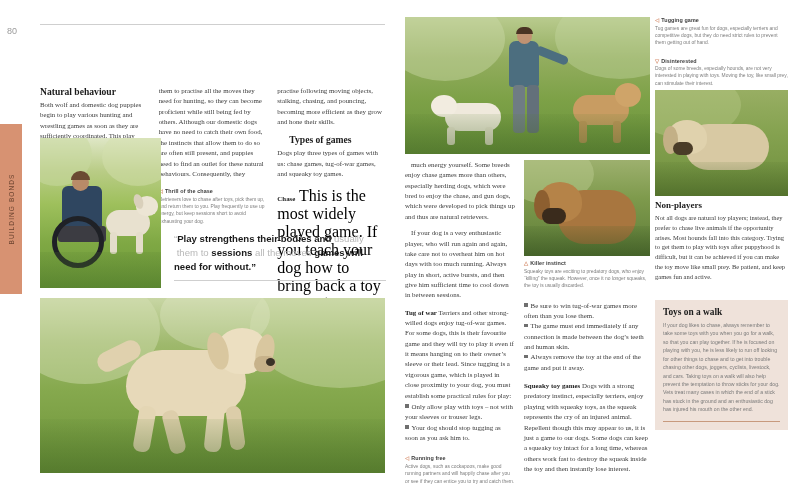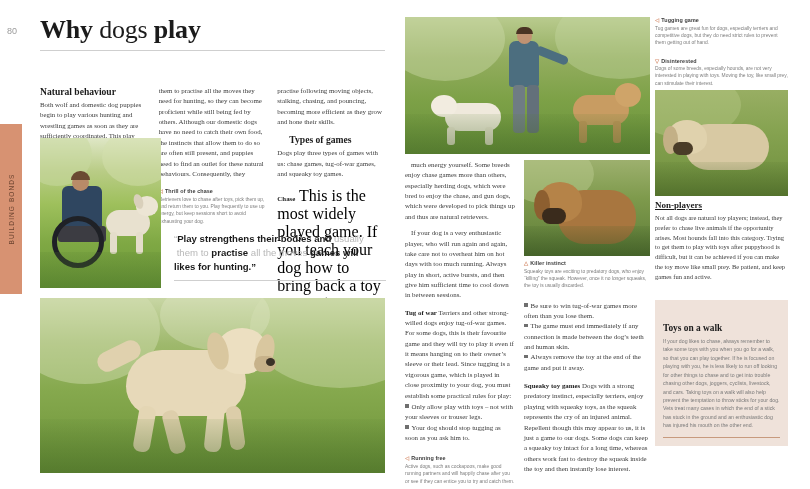--- a/index.html
+++ b/index.html
@@ -64,52 +64,47 @@
      color:#1b1b1b;font-weight:700;}
   .pull .lt{color:#b8b8b8;font-weight:400;}
   .pullwrap{border-bottom:1px solid #cfcfcf;padding-bottom:6px;}
 
   
   .bullets{font-size:6.9px;line-height:1.5;color:#3a3a3a;}
   .bullets .bi{display:block;}
   .sq{display:inline-block;width:3.6px;height:3.6px;background:#6f6f6f;margin-right:3px;
       vertical-align:1px;}
 
-  .tintbox{background:#efe2da;padding:23px 8px 8px 8px;}
+  .tintbox{background:#efe2da;padding:7px 8px 8px 8px;}
   .tintbox h2{margin:0 0 4px 0;font-family:"Liberation Serif",serif;font-weight:700;
      font-size:9.4px;color:#1b1b1b;}
   .tintbox p{margin:0;font-family:"Liberation Sans",sans-serif;font-size:5.2px;
      line-height:1.62;color:#7a7a7a;}
   .sidefoot{border-top:1px solid #c79a7e;margin-top:7px;}
 
   .npbox h2{margin:0 0 3px 0;font-family:"Liberation Serif",serif;font-weight:700;
-     font-size:9px;color:#1b1b1b;text-decoration:underline;}
+     font-size:9px;color:#1b1b1b;}
   .npbox p{margin:0;font-size:6.5px;line-height:1.5;color:#3a3a3a;font-family:"Liberation Serif",serif;}
 </style>
 </head>
 <body>
 
 <div class="spread">
 
   <div class="edge-strip edge-left">
     <div class="folio folio-l">80</div>
     <div class="tab-band tab-left-band" style="background: rgb(215, 146, 114);">
       <div class="tab-text">BUILDING BONDS</div>
     </div>
   </div>
 
 
   <div class="page page-left">
 
     <div style="position:absolute;left:18px;top:17px;width:345px;">
-      <h1 class="title">
-        <b>Why</b>
-        <span>dogs</span>
-        <b>play</b>
-      </h1>
       <div class="rule"></div>
     </div>
 
     <div class="cols" style="position:absolute;left:18px;top:86px;width:345px;">
 
       <div class="col">
         <h2 class="sec">Natural behaviour</h2>
         <p>Both wolf and domestic dog puppies begin to play various hunting and wrestling games as soon as they are sufficiently coordinated. This play strengthens their bodies and allows</p>
       </div>
 
@@ -147,22 +142,22 @@
       <div style="position:absolute;left:96px;top:58px;width:22px;height:20px;background:#ece5d4;border-radius:50% 50% 45% 45%;"></div>
       <div style="position:absolute;left:94px;top:56px;width:9px;height:15px;background:#d9d0bb;border-radius:50%;transform:rotate(-18deg);"></div>
       <div style="position:absolute;left:70px;top:94px;width:7px;height:22px;background:#e4ddca;border-radius:3px;"></div>
       <div style="position:absolute;left:96px;top:94px;width:7px;height:22px;background:#e4ddca;border-radius:3px;"></div>
       <div style="position:absolute;left:0;bottom:0;width:100%;height:36px;background:linear-gradient(rgba(90,130,50,.18),rgba(70,110,40,.45));"></div>
     </div>
 
     <div class="pullwrap" style="position:absolute;left:152px;top:232px;width:212px;">
       <div class="pull">
         <span class="lt">“</span><span>Play strengthens their bodies and </span><span class="lt">usually</span><br>
-        &nbsp;<span class="lt">them to </span><span>practise</span><span class="lt"> all the moves </span><span>games will</span><br>
-        <span>likes for hunting.</span><span>”</span>
+        &nbsp;<span class="lt">them to </span><span>sessions</span><span class="lt"> all the moves </span><span>games will</span><br>
+        <span>need for without.</span><span>”</span>
       </div>
     </div>
 
     <div class="photo ph-field" style="position:absolute;left:18px;top:298px;width:345px;height:175px;">
       <div class="sky" style="background:linear-gradient(#c8d6a4 0%,#9fb96d 26%,#86a94e 52%,#6c9338 100%);"></div>
       <div class="blobA" style="left:-30px;top:-24px;width:150px;height:110px;background:#d5e0b4;opacity:.45;"></div>
       <div class="blobA" style="left:210px;top:-30px;width:180px;height:120px;background:#cfdcaa;opacity:.45;"></div>
       <div class="blobA" style="left:120px;top:-18px;width:110px;height:70px;background:#e2e9c8;opacity:.35;"></div>
 
       <div style="position:absolute;left:86px;top:52px;width:120px;height:66px;background:#e7d9b9;border-radius:46px 40px 44px 38px;"></div>

